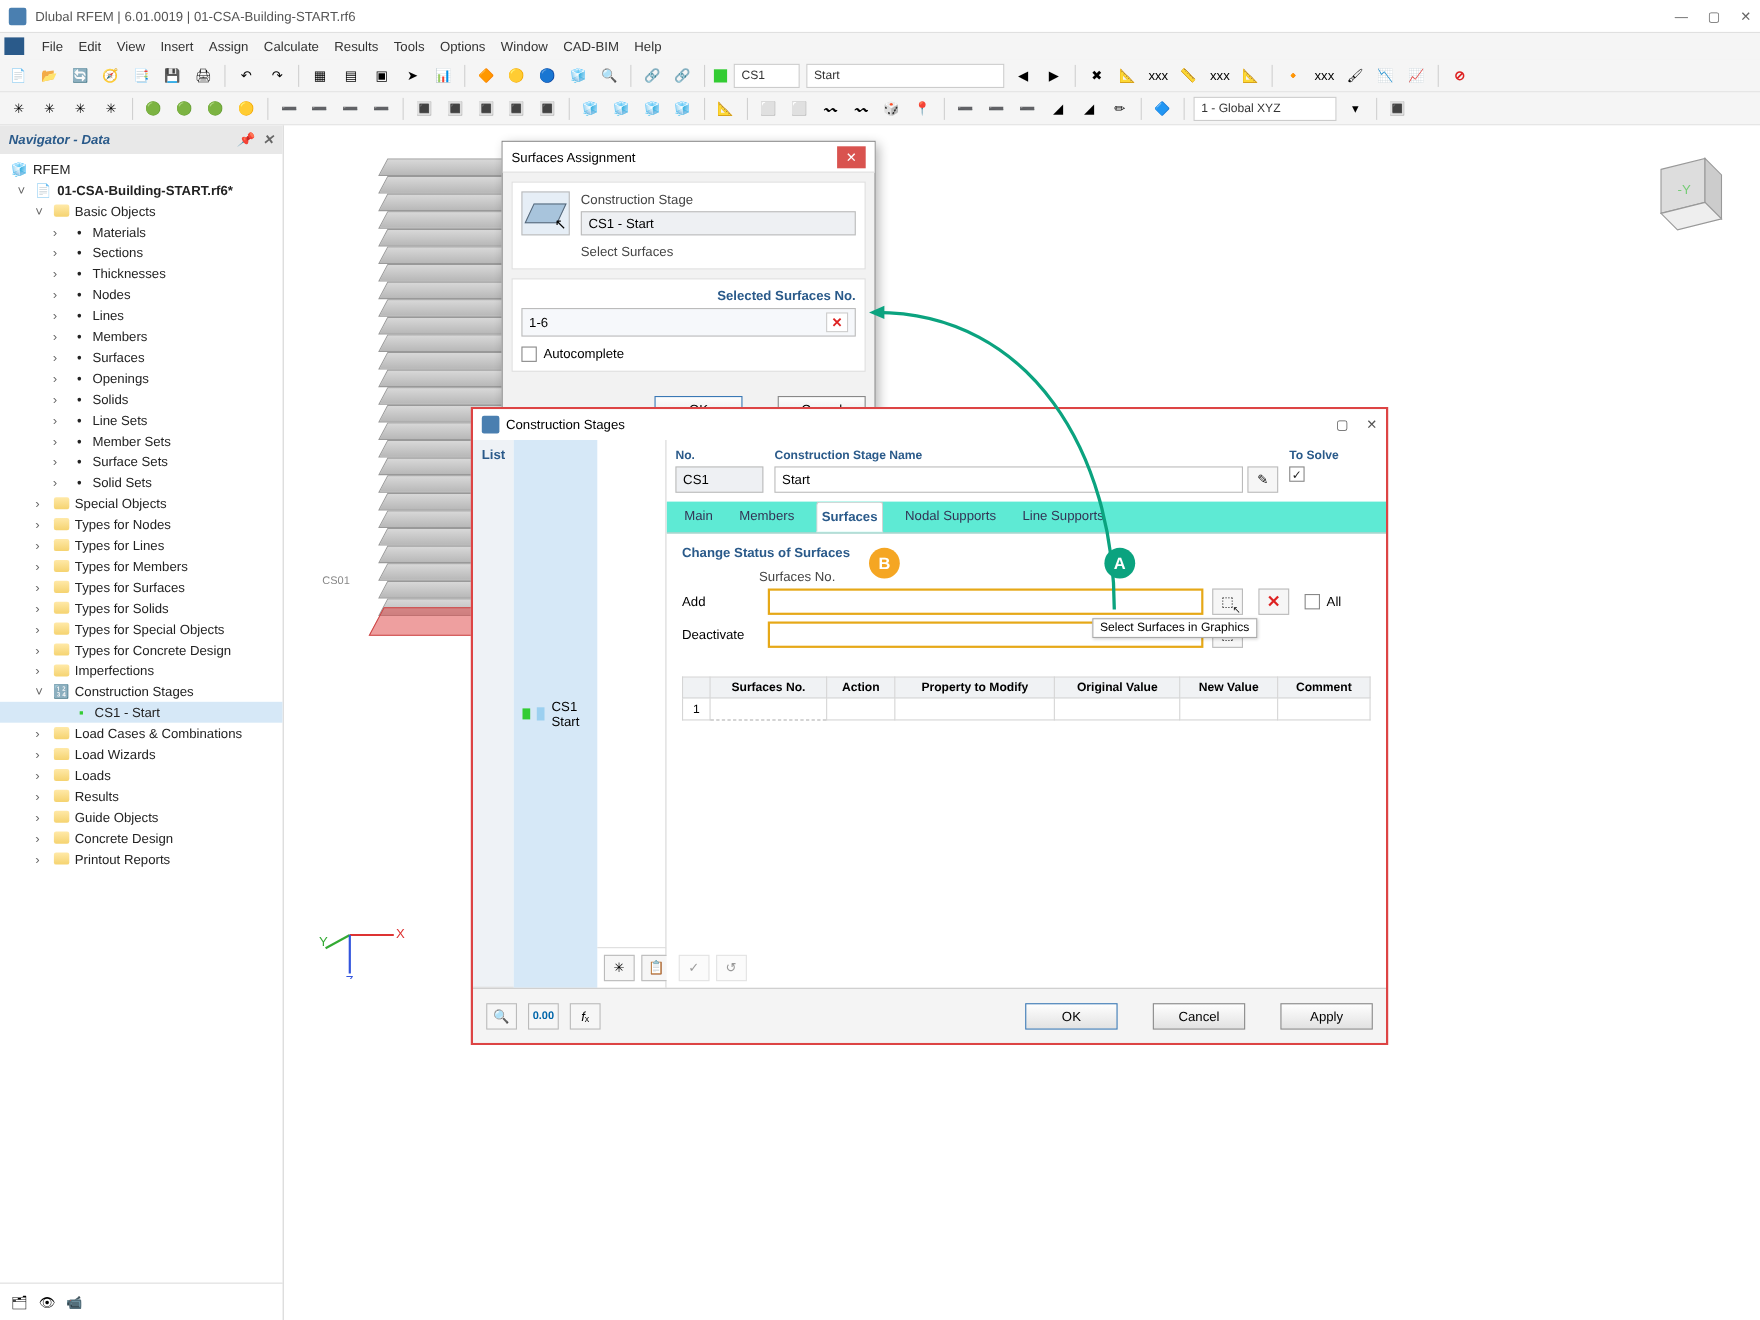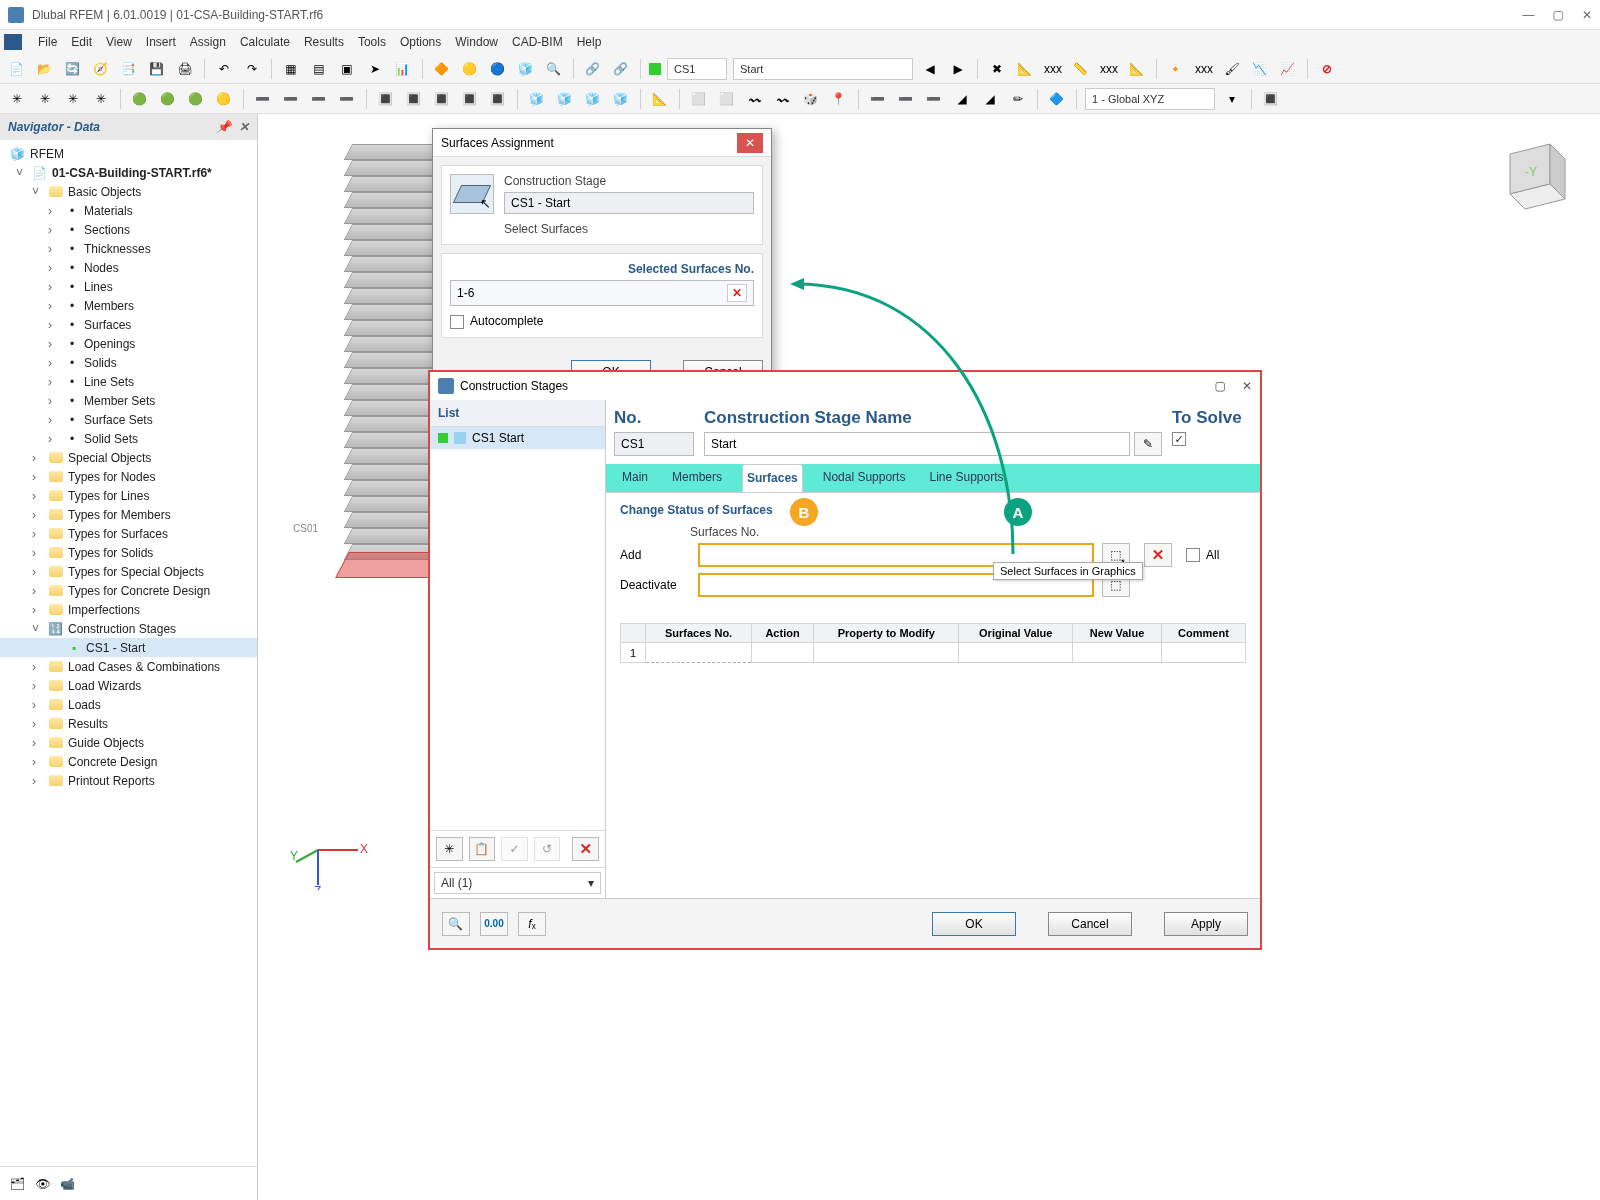--- a/index.html
+++ b/index.html
@@ -52,29 +52,29 @@
 .dlg-in .xr { margin-left: auto; width: 20px; height: 18px; border: 1px solid #ccc; color: #d22; font-weight: bold; display: flex; align-items: center; justify-content: center; background:#fff; }
 .cb { width: 14px; height: 14px; border: 1px solid #888; background: #fff; display: inline-block; margin-right: 6px; vertical-align: middle; }
 .dlg-btns { display: flex; gap: 10px; justify-content: flex-end; padding: 6px 8px; }
 .btn { min-width: 80px; height: 24px; border: 1px solid #888; background: linear-gradient(#fefefe,#e2e2e2); display: flex; align-items: center; justify-content: center; margin-left: 22px; }
 
 
 .cs-dlg { position: absolute; left: 428px; top: 370px; width: 834px; height: 580px; background: #f4f4f4; border: 2px solid #d44; }
 .cs-t { height: 28px; background: #fff; display: flex; align-items: center; padding: 0 8px; }
 .cs-t .r { margin-left: auto; display: flex; gap: 16px; color: #555; }
 .cs-grid { display: grid; grid-template-columns: 176px 1fr; grid-template-rows: 1fr 50px; height: calc(100% - 28px); }
-.cs-list { border-right: 1px solid #ccc; background: #fff; display: flex; flex-direction: column; }
+.cs-list { border-right: 1px solid #ccc; background: #fff; display: flex; flex-direction: row; }
 .cs-list-h { padding: 6px 8px; font-weight: bold; color: #2a5a8a; background: #eef2f6; border-bottom: 1px solid #ddd; }
 .cs-li { padding: 4px 8px; display: flex; align-items: center; gap: 6px; background: #d6e8f7; }
 .cs-list-foot { margin-top: auto; padding: 6px; display: flex; gap: 6px; border-top: 1px solid #ddd; }
 .cs-list-combo { padding: 4px; border-top: 1px solid #ddd; }
 .cs-main { background: #fff; overflow: auto; }
 .cs-row1 { display: flex; gap: 10px; padding: 8px; }
 .cs-field { display: flex; flex-direction: column; gap: 4px; }
-.cs-field label { font-weight: bold; color: #2a5a8a; font-size: 17px; }
+.cs-field label { font-weight: bold; color: #2a5a8a; font-size: 11px; }
 .cs-field .v { border: 1px solid #bbb; background: #eef0f3; padding: 4px 6px; height: 24px; }
 .cs-tabs { display: flex; gap: 16px; border-bottom: 1px solid #ccc; padding: 0 12px; background: #5eead4; }
 .cs-tab { padding: 6px 4px; color: #335; }
 .cs-tab.active { background: #fff; border: 1px solid #ccc; border-bottom: 1px solid #fff; border-radius: 3px 3px 0 0; color: #2a5a8a; font-weight: bold; }
 .cs-sec { padding: 10px 14px; }
 .cs-sec h4 { color: #2a5a8a; font-weight: bold; margin-bottom: 8px; }
 .cs-form { display: grid; grid-template-columns: 70px 1fr 34px 34px 60px; gap: 8px; align-items: center; margin-bottom: 6px; }
 .hi-in { border: 2px solid #e6a817; height: 24px; background: #fff; }
 .icbtn { width: 28px; height: 24px; border: 1px solid #bbb; display: flex; align-items: center; justify-content: center; background: #f6f6f6; }
 .red-x { color: #d22; font-weight: bold; font-size: 15px; }
@@ -369,21 +369,21 @@
       <text x="26" y="95" fill="#35d" font-size="10">Z</text>
   </svg>
   <svg class="orient" viewBox="0 0 80 80">
     <polygon points="20,20 60,10 60,50 20,60" fill="#ddd" stroke="#999"></polygon>
     <polygon points="60,10 75,25 75,65 60,50" fill="#ccc" stroke="#999"></polygon>
     <polygon points="20,60 60,50 75,65 35,75" fill="#eee" stroke="#999"></polygon>
     <text x="35" y="42" fill="#7c7" font-size="10">-Y</text>
   </svg>
 </div>
 
-<div class="dlg" style="left:432px; top:128px; width:340px;">
+<div class="dlg" style="left:456px; top:128px; width:340px;">
   <div class="dlg-t">
     <span>Surfaces Assignment</span>
     <div class="x">✕</div>
   </div>
   <div class="dlg-body">
     <div class="dlg-box" style="display:flex;gap:10px;align-items:flex-start">
       <div style="width:44px;height:40px;background:#e6eef6;border:1px solid #bbb;position:relative">
         <div style="position:absolute;left:6px;top:10px;width:30px;height:18px;background:#a8c4dc;transform:skewX(-25deg);border:1px solid #567"></div>
         <div style="position:absolute;right:2px;bottom:2px;font-size:13px">↖</div>
       </div>

